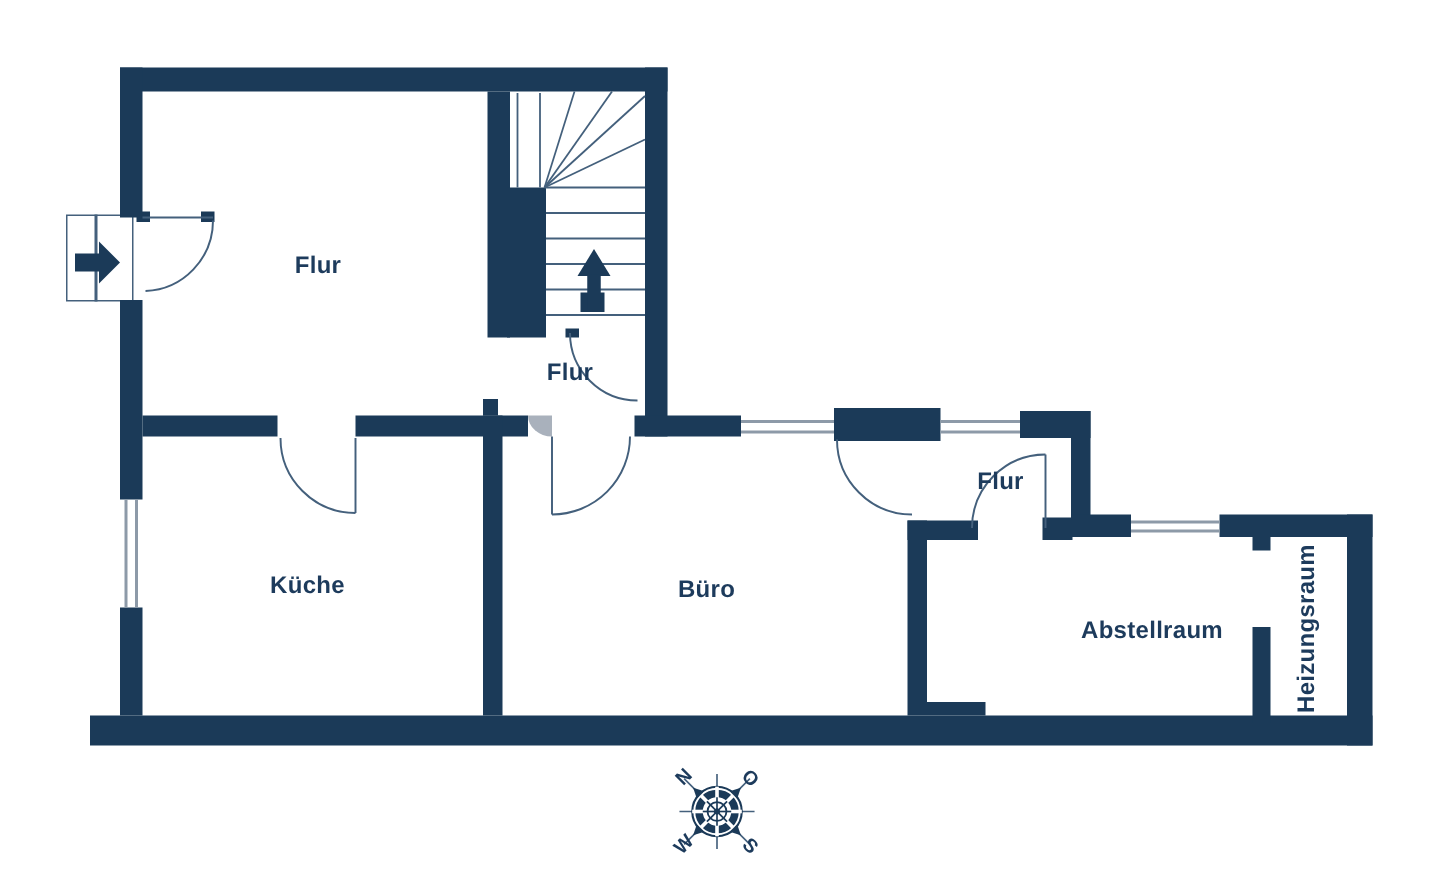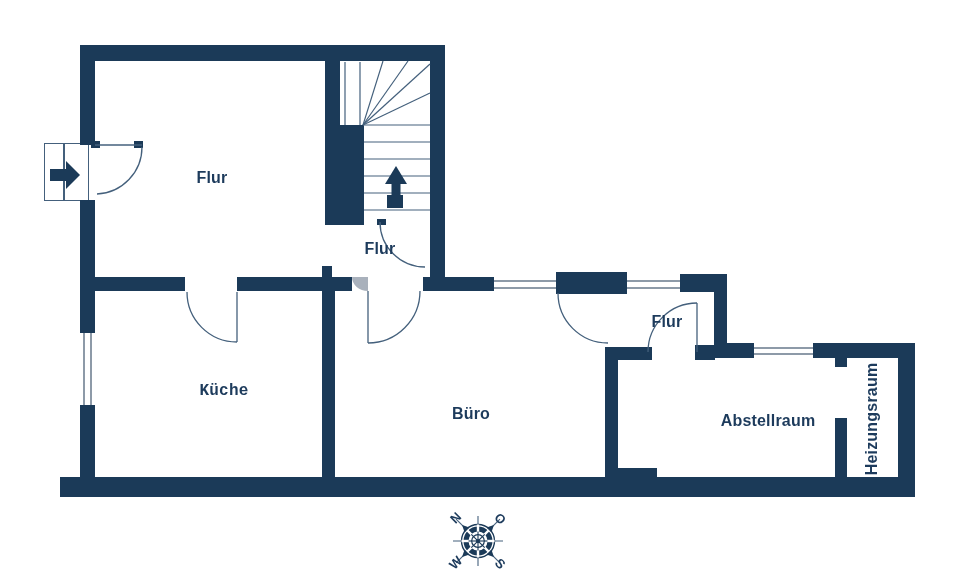--- a/index.html
+++ b/index.html
@@ -181,22 +181,22 @@
           <polygon points="0,22.5 -3.5,15.5 3.5,15.5"></polygon>
           <polygon points="-22.5,0 -15.5,-3.5 -15.5,3.5"></polygon>
           <polygon points="22.5,0 15.5,-3.5 15.5,3.5"></polygon>
         </g>
       </g>
     </g>
   </svg>
 
   <div class="room-label" style="left:212px;top:178px;">Flur</div>
   <div class="room-label" style="left:380px;top:249px;">Flur</div>
-  <div class="room-label" style="left:224px;top:391px;font-family:Liberation Mono, monospace;">Küche</div>
-  <div class="room-label" style="left:471px;top:394px;margin-top:20px;">Büro</div>
+  <div class="room-label" style="left:205px;top:391px;">Küche</div>
+  <div class="room-label" style="left:471px;top:394px;">Büro</div>
   <div class="room-label" style="left:667px;top:322px;">Flur</div>
   <div class="room-label" style="left:729px;top:421px;margin-left:39px;">Abstellraum</div>
   <div class="room-label vertical" style="left:872px;top:419px;">Heizungsraum</div>
 
   <div class="compass-letter" style="left:448px;top:510px;transform:rotate(-45deg);">N</div>
   <div class="compass-letter" style="left:492px;top:511px;transform:rotate(45deg);">O</div>
   <div class="compass-letter" style="left:448px;top:555px;transform:rotate(-45deg);">W</div>
   <div class="compass-letter" style="left:492px;top:556px;transform:rotate(45deg);">S</div>
 
 </div>

